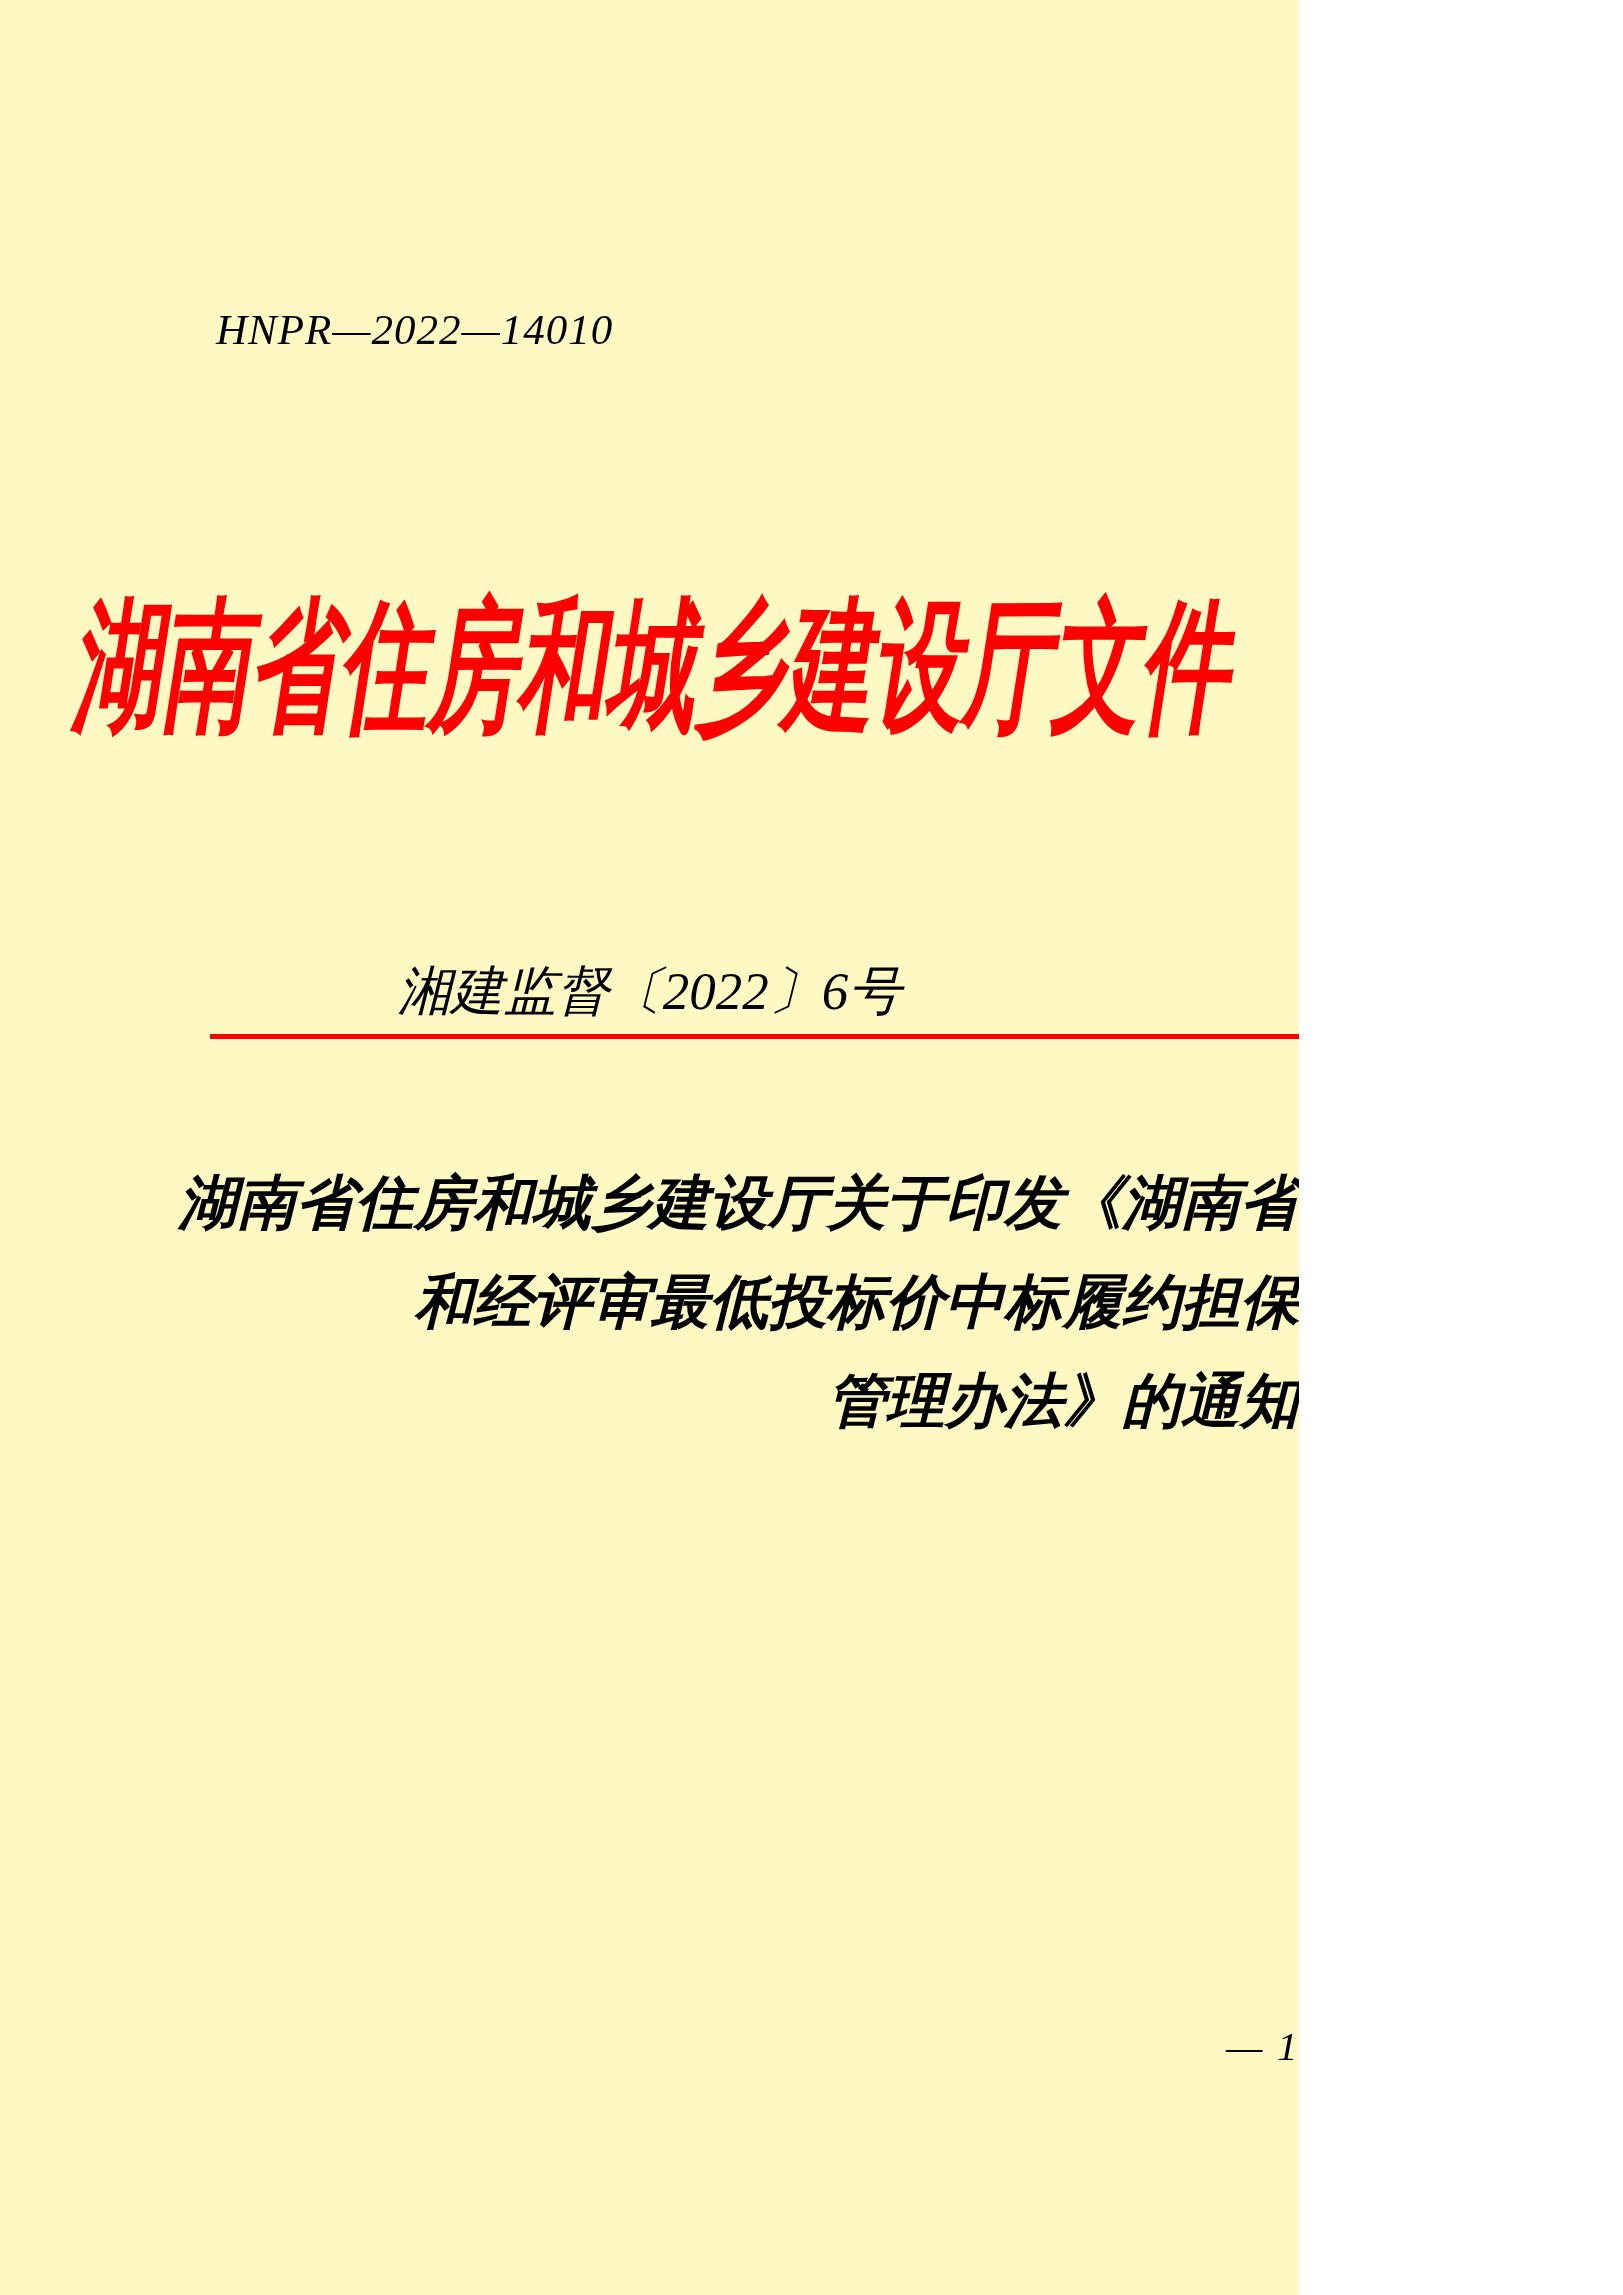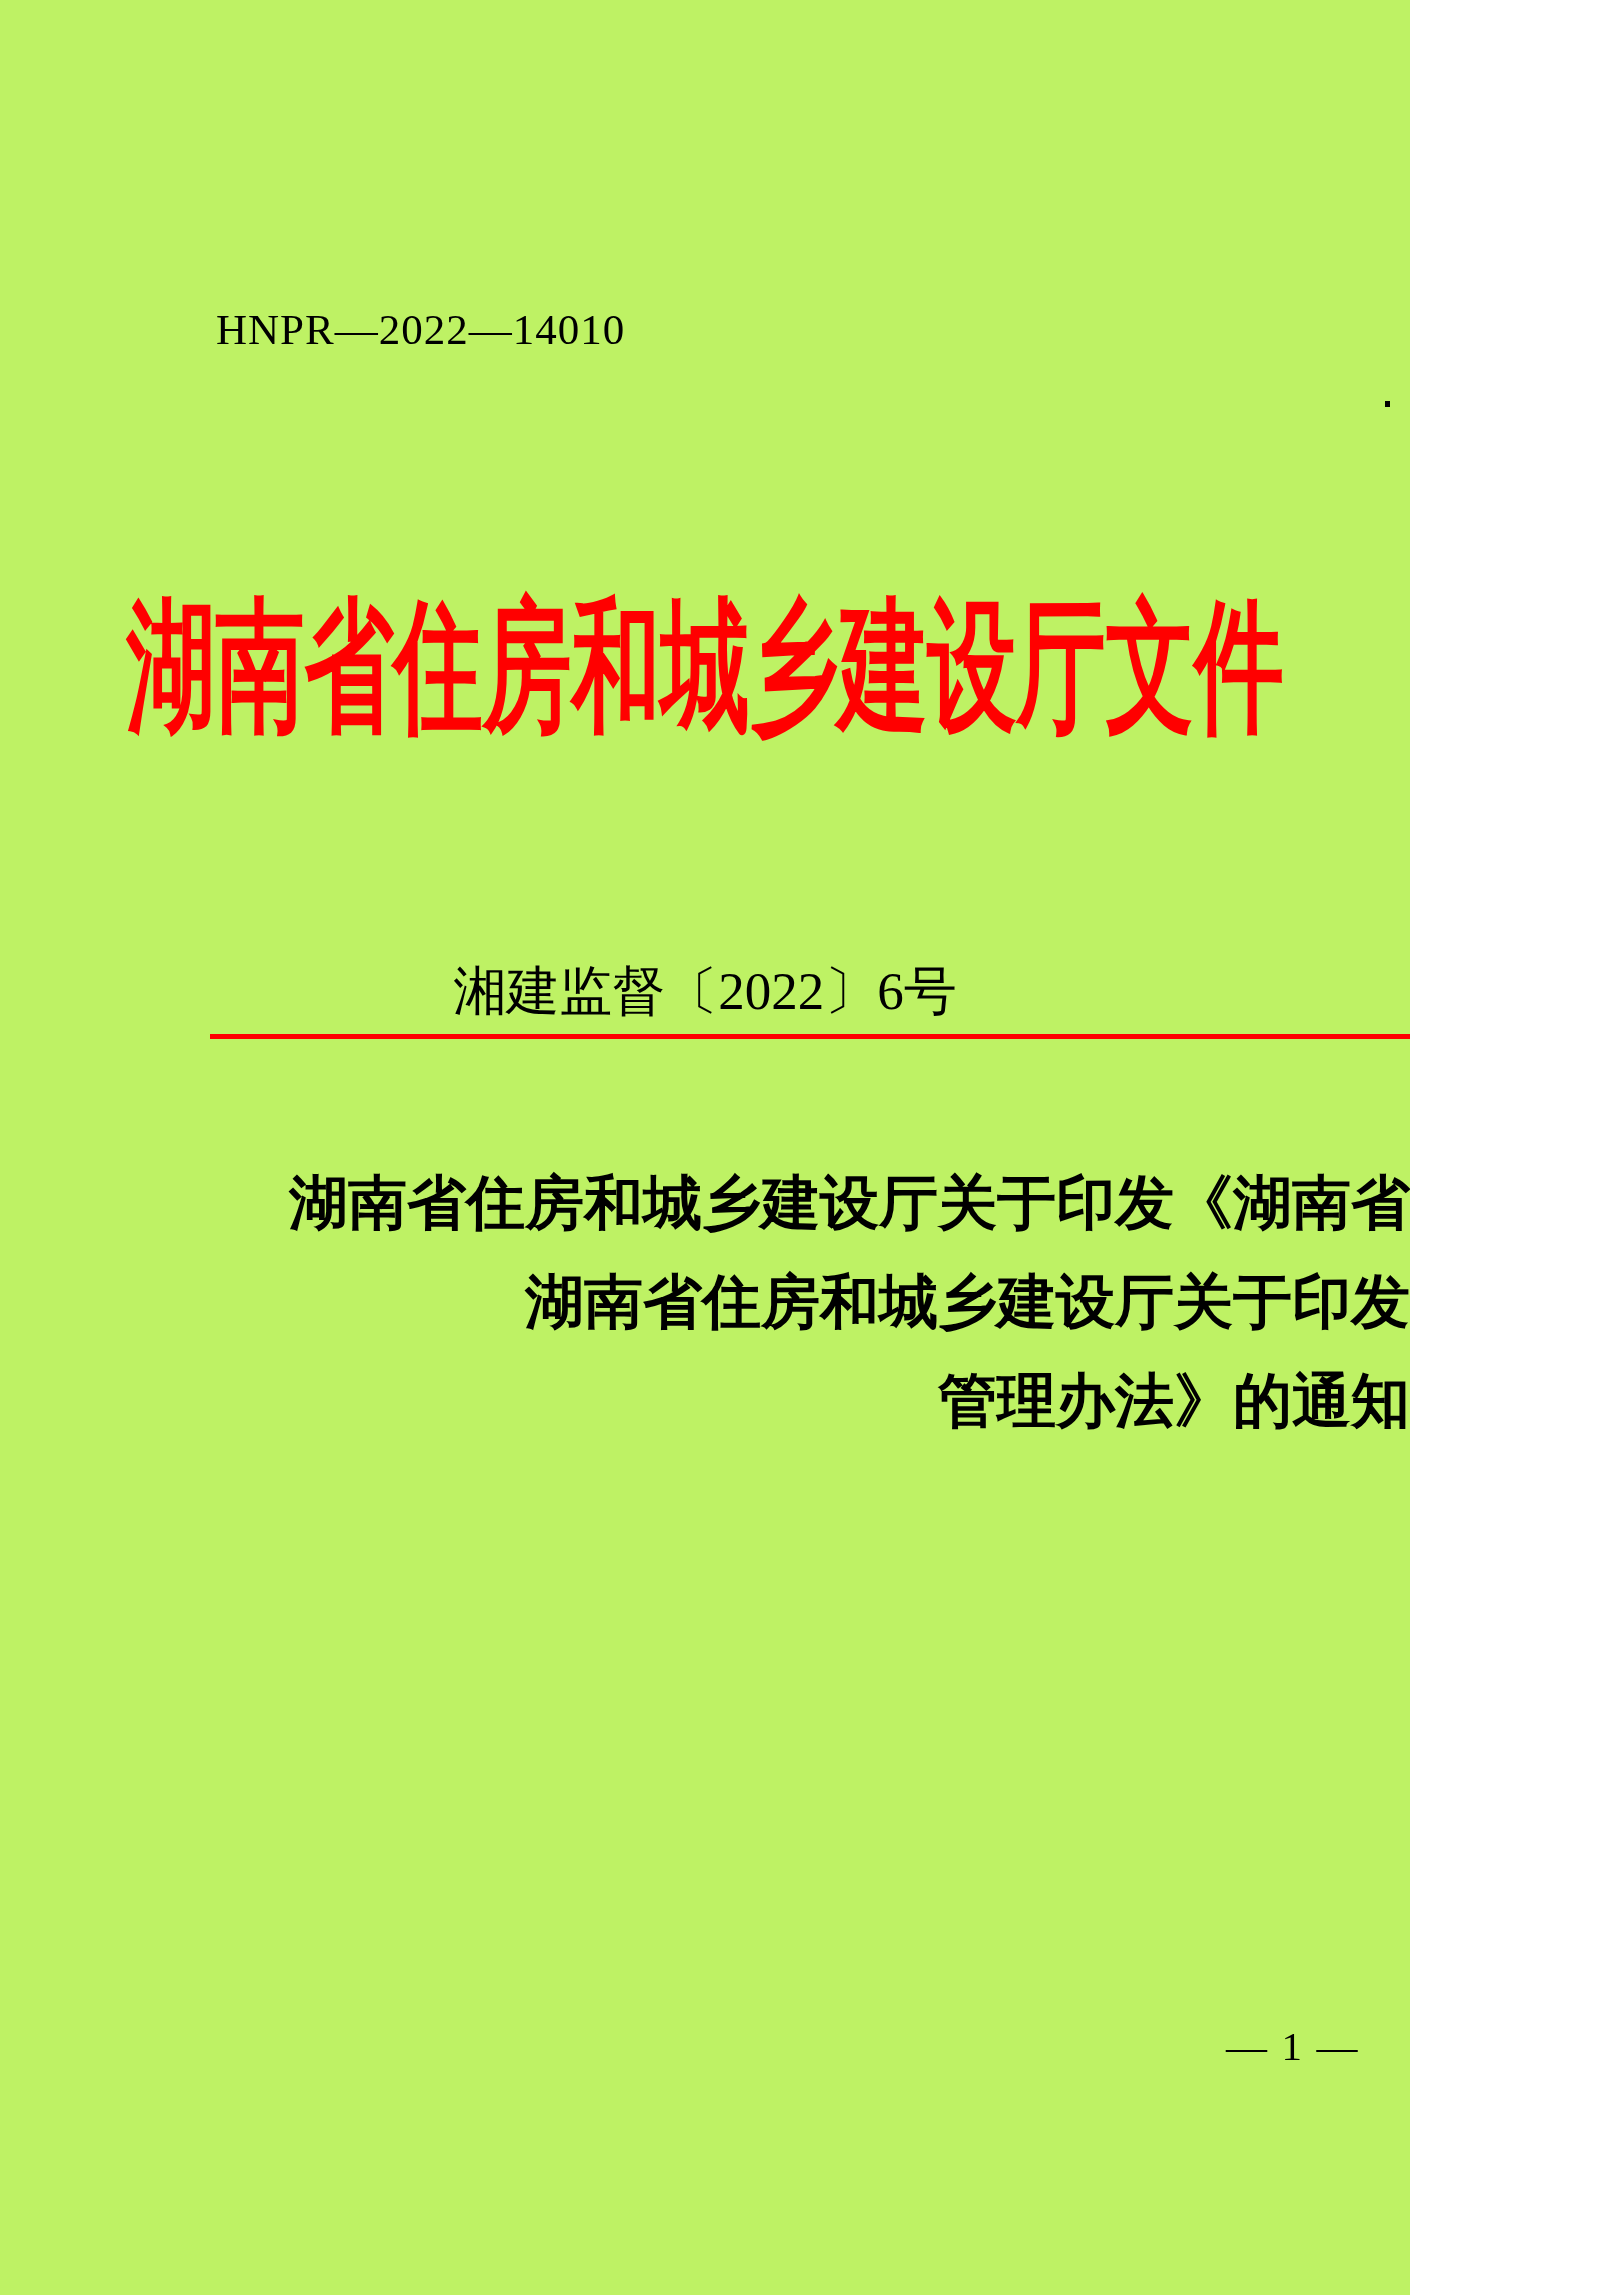--- a/index.html
+++ b/index.html
@@ -2,26 +2,27 @@
 <html style="font-size:8.2px"><head>
 <meta charset="utf-8">
 <style>
   html, body {
     margin: 0;
     padding: 0;
     background: #ffffff;
   }
   .page {
     position: relative;
-    width: 1410px;
+    width: 1299px;
     height: 2295px;
-    background: #bef264;
+    background: #fef9c3;
     overflow: hidden;
     font-family: "Liberation Serif", "DejaVu Serif", serif;
     color: #000000;
+    font-style: italic;
   }
   .doc-code {
     position: absolute;
     left: 216px;
     top: 305px;
     font-size: 43px;
     letter-spacing: 1px;
     white-space: nowrap;
   }
   .dot-mark {
@@ -117,21 +118,21 @@
   <div class="dot-mark"></div>
 
   <div class="agency-banner" style="color: rgb(255, 0, 0);">湖南省住房和城乡建设厅文件</div>
 
   <div class="doc-number">湘建监督〔2022〕6号</div>
 
   <div class="red-line" style="background: rgb(255, 0, 0);"></div>
 
   <div class="notice-title">
     <div class="t-line">湖南省住房和城乡建设厅关于印发《湖南省</div>
-    <div class="t-line">湖南省住房和城乡建设厅关于印发</div>
+    <div class="t-line">和经评审最低投标价中标履约担保</div>
     <div class="t-line">管理办法》的通知</div>
   </div>
 
 
   <div class="page-number">— 1 —</div>
 
 </div>
 
 
 </body></html>

